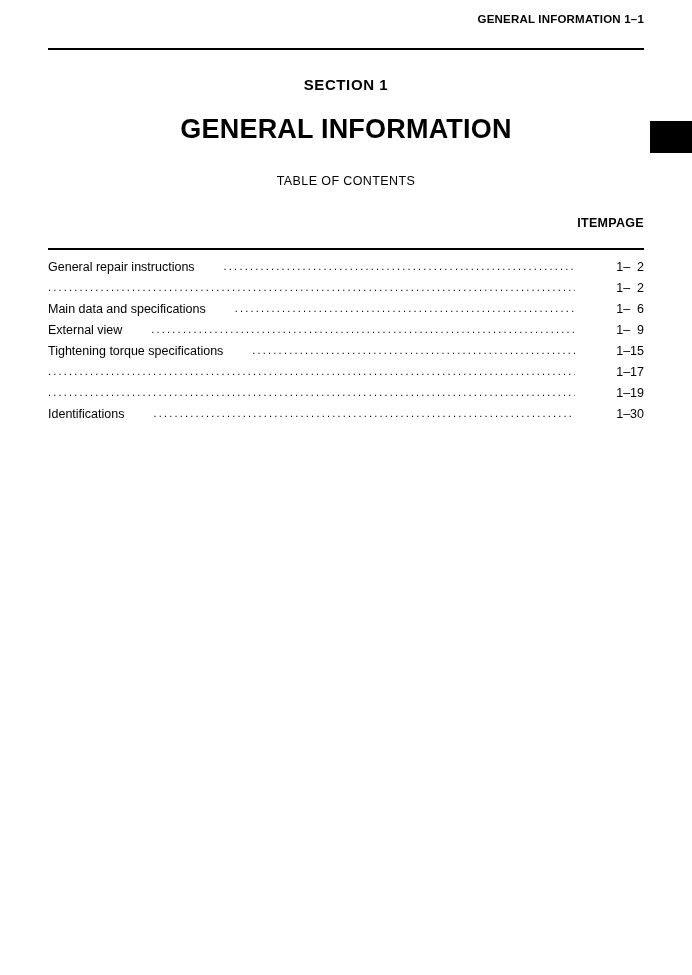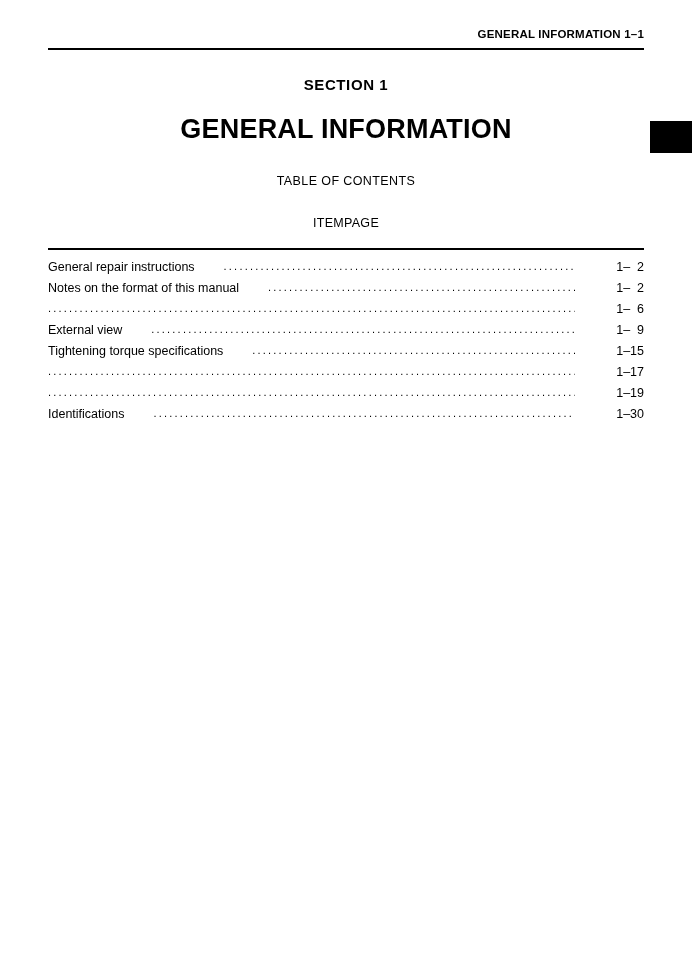--- a/index.html
+++ b/index.html
@@ -20,21 +20,21 @@
     position: relative;
     width: 692px;
     height: 975px;
     box-sizing: border-box;
   }
 
   
   .header {
     position: absolute;
     left: 48px;
-    top: 28px;
+    top: 13px;
     width: 596px;
     text-align: right;
     font-size: 11.5px;
     font-weight: bold;
     letter-spacing: 0.2px;
   }
   .header-rule {
     position: absolute;
     left: 48px;
     top: 48px;
@@ -87,23 +87,23 @@
 
   
   .toc {
     position: absolute;
     left: 48px;
     top: 216px;
     width: 596px;
   }
   .toc-head-row {
     display: flex;
-    justify-content: center;
+    justify-content: flex-end;
     font-size: 12.5px;
-    font-weight: normal;
+    font-weight: bold;
     letter-spacing: 0.3px;
     margin-bottom: 18px;
   }
   .toc-rule {
     width: 596px;
     height: 1.6px;
     background: #000000;
     margin-bottom: 7px;
   }
   .toc-list {
@@ -160,25 +160,25 @@
       <span>PAGE</span>
     </div>
     <div class="toc-rule"></div>
     <div class="toc-list" id="toc-list">
         <div class="toc-row">
           <span class="toc-item-text">General repair instructions</span>
           <span class="toc-dots">........................................................................................................................................................................................................</span>
           <span class="toc-page">1–  2</span>
         </div>
         <div class="toc-row">
-          <span class="toc-item-text">Notes on the format of this manual</span>
           <span class="toc-dots">........................................................................................................................................................................................................</span>
           <span class="toc-page">1–  2</span>
         </div>
         <div class="toc-row">
+          <span class="toc-item-text">Main data and specifications</span>
           <span class="toc-dots">........................................................................................................................................................................................................</span>
           <span class="toc-page">1–  6</span>
         </div>
         <div class="toc-row">
           <span class="toc-item-text">External view</span>
           <span class="toc-dots">........................................................................................................................................................................................................</span>
           <span class="toc-page">1–  9</span>
         </div>
         <div class="toc-row">
           <span class="toc-item-text">Tightening torque specifications</span>

